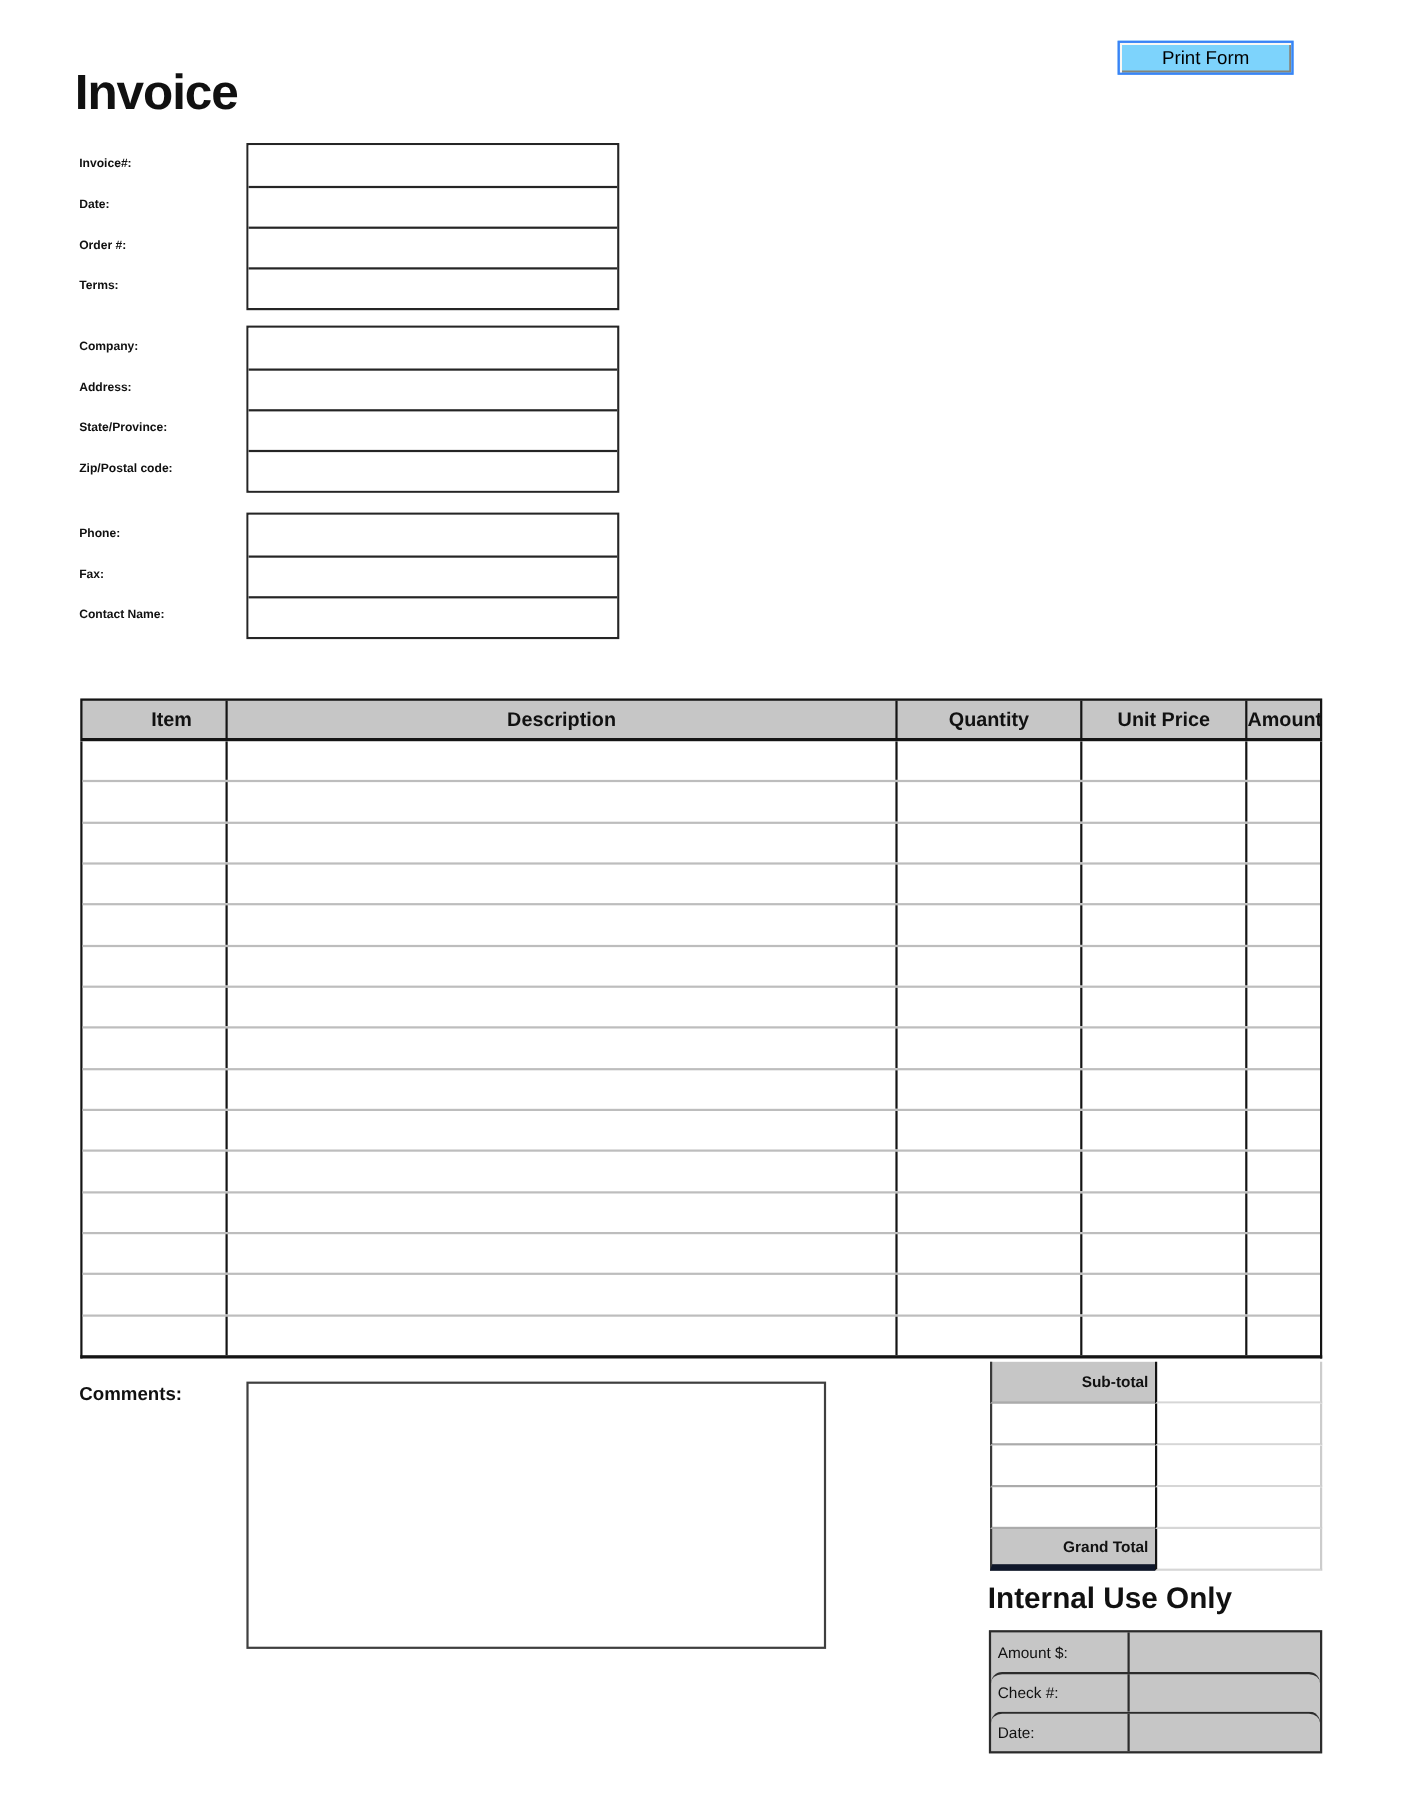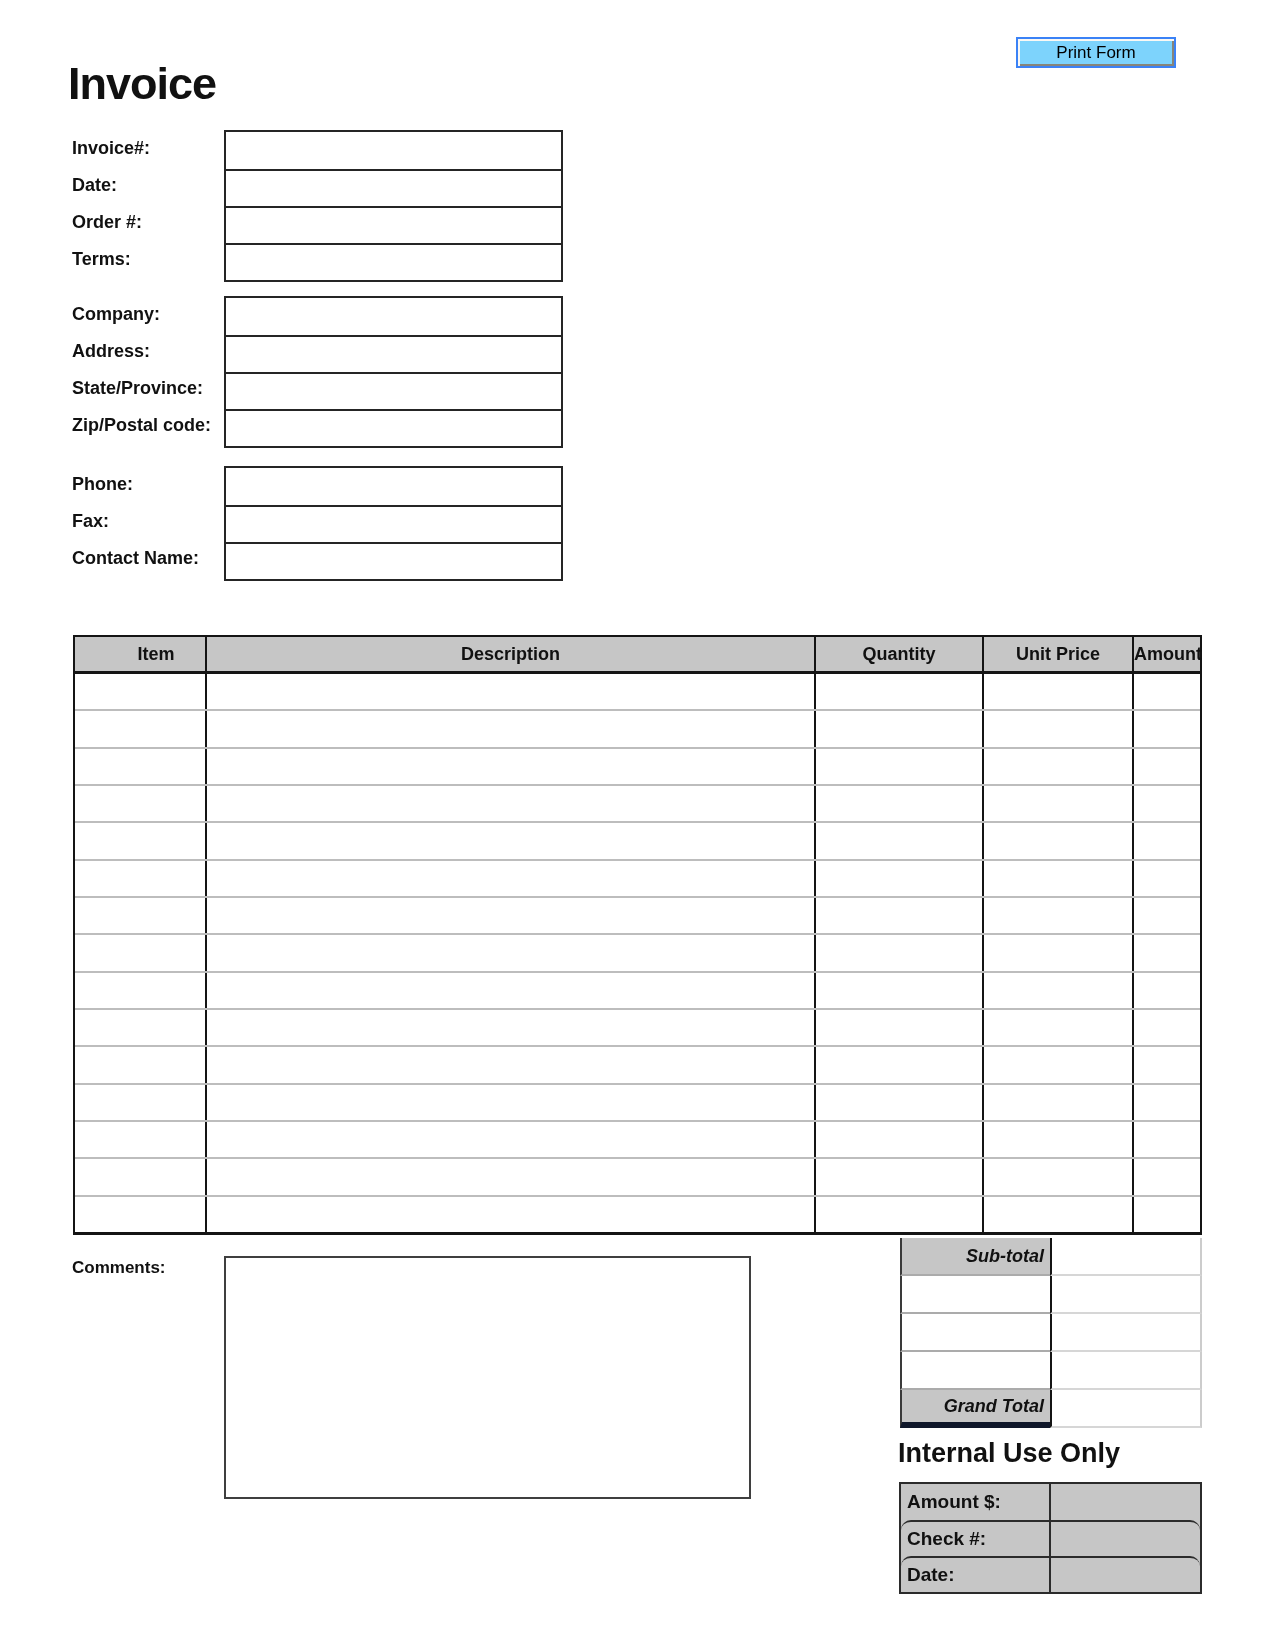--- a/index.html
+++ b/index.html
@@ -21,21 +21,21 @@
   
   .title{
     position:absolute;left:68px;top:58px;font-size:45px;font-weight:bold;
     letter-spacing:-1px;color:#111;
   }
 
   
   .form-group{position:absolute;left:72px;display:flex;}
   .fg1{top:130px;} .fg2{top:296px;} .fg3{top:466px;}
   .fg-labels{width:152px;display:flex;flex-direction:column;}
-  .fg-label{height:37px;display:flex;align-items:center;font-weight:bold;font-size:18px;color:#111;}
+  .fg-label{height:37px;display:flex;align-items:center;font-weight:bold;font-size:11px;color:#111;}
   .fg-boxes{width:339px;border:2px solid #252525;background:#fff;display:flex;flex-direction:column;}
   .fg-box{height:37px;background:#fff;}
   .fg-box + .fg-box{border-top:2px solid #252525;}
 
   
   .items-table{position:absolute;left:73px;top:635px;width:1129px;}
   .tbl-header{display:flex;height:39px;background:#c6c6c6;border:2px solid #141414;border-bottom:3px solid #141414;}
   .th{display:flex;align-items:center;justify-content:center;font-weight:bold;font-size:18px;color:#111;}
   .tbl-body{display:flex;flex-direction:column;height:561px;border:2px solid #141414;border-top:none;border-bottom:3px solid #141414;background:#fff;}
   .tbl-row{display:flex;flex:1;}
@@ -47,36 +47,36 @@
   .cw3{width:150px;flex:0 0 auto;}
   .cw4{flex:1;}
   .vline{border-left:2px solid #141414;}
 
   
   .totals{position:absolute;left:900px;top:1238px;width:302px;}
   .tot-row{display:flex;height:38px;}
   .tot-left{
     width:150px;flex:0 0 auto;border-left:2px solid #3a3a3a;border-bottom:2px solid #ababab;
     display:flex;align-items:center;justify-content:flex-end;padding-right:6px;
-    font-weight:bold;font-size:18px;color:#111;font-style:italic;
+    font-weight:bold;font-size:14px;color:#111;
   }
   .tot-left.gray{background:#c6c6c6;}
   .tot-right{flex:1;border-left:2px solid #141414;border-right:2px solid #cccccc;border-bottom:2px solid #d6d6d6;background:#fff;}
   .tot-row.last .tot-left{border-bottom:6px solid #0f172a;}
 
   
   .comments-label{position:absolute;left:72px;top:1258px;font-weight:bold;font-size:17px;color:#111;}
   .comments-box{position:absolute;left:224px;top:1256px;width:527px;height:243px;border:2px solid #3f3f3f;background:#fff;}
 
   
   .internal-heading{position:absolute;left:898px;top:1438px;font-size:27px;font-weight:bold;color:#111;}
   .internal-table{position:absolute;left:899px;top:1482px;width:303px;border:2px solid #2b2b2b;background:#c6c6c6;display:flex;flex-direction:column;}
   .int-row{display:flex;height:36px;}
   .int-row + .int-row{border-top:2px solid #2b2b2b;border-radius:10px;}
-  .int-label{width:148px;flex:0 0 auto;display:flex;align-items:center;padding-left:6px;font-weight:bold;font-size:19px;color:#111;}
+  .int-label{width:124px;flex:0 0 auto;display:flex;align-items:center;padding-left:6px;font-weight:normal;font-size:14px;color:#111;}
   .int-value{flex:1;border-left:2px solid #2b2b2b;}
 </style>
 </head>
 <body>
 
 <div class="page">
 
   <button class="print-btn">Print Form</button>
 
   <div class="title">Invoice</div>

